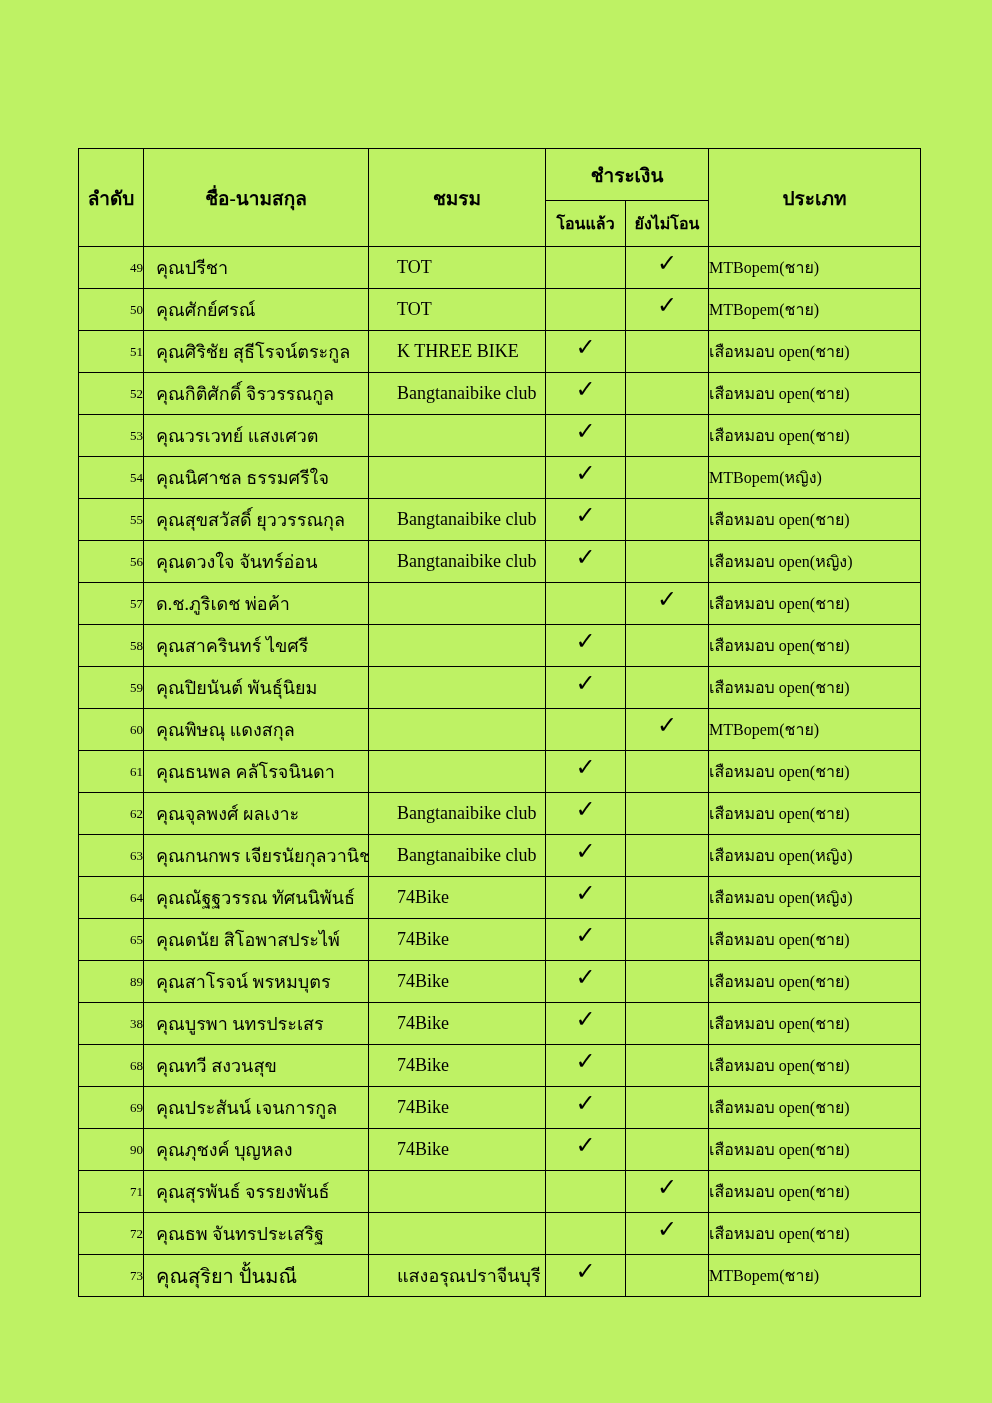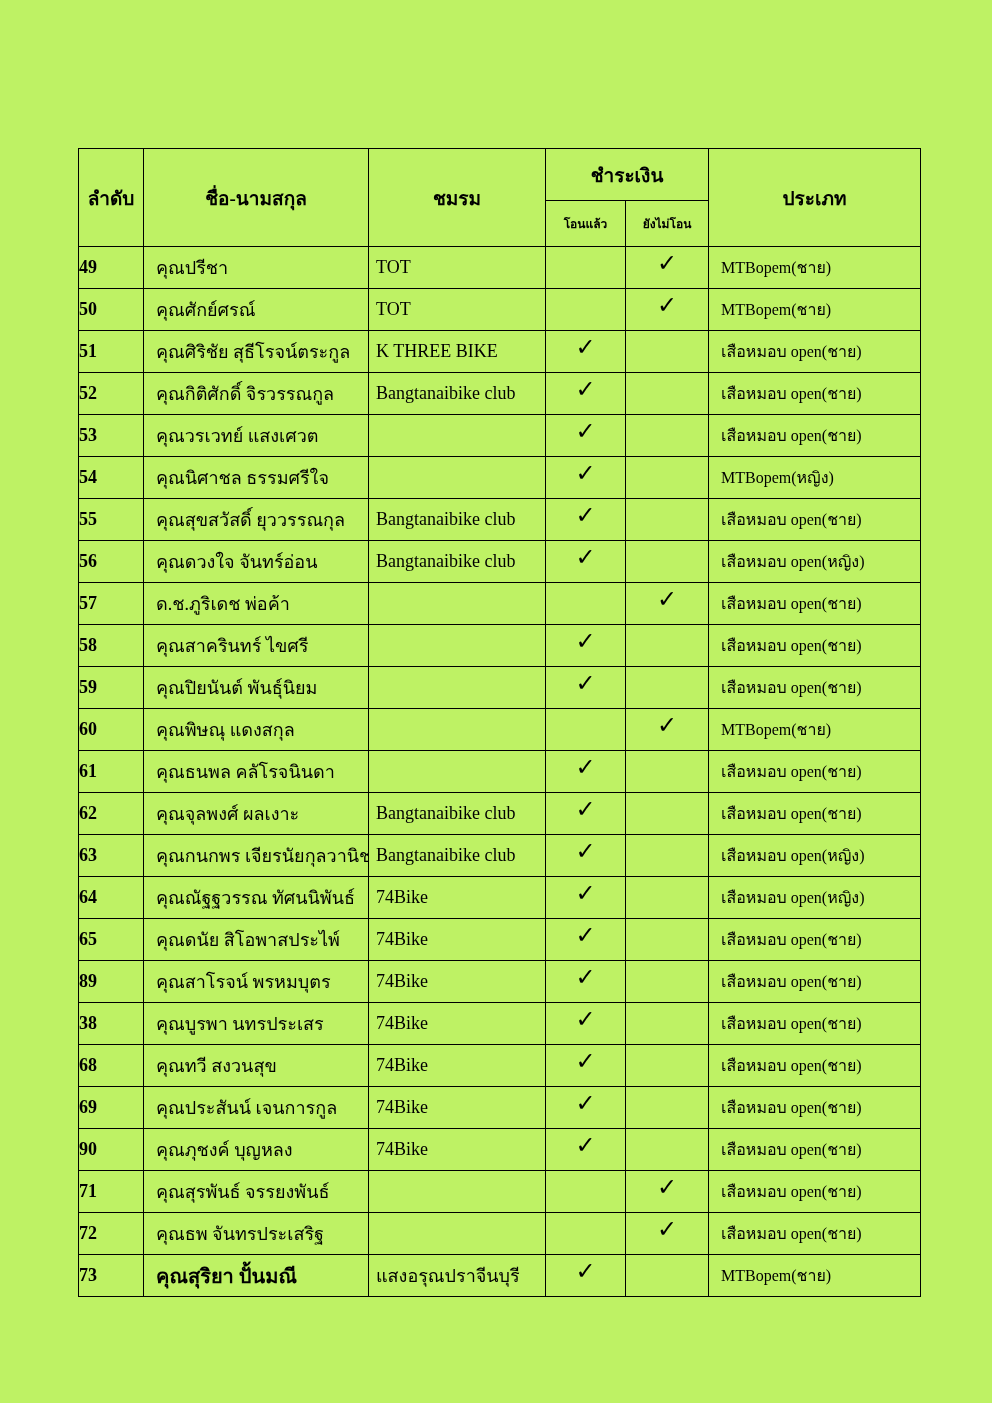--- a/index.html
+++ b/index.html
@@ -29,38 +29,38 @@
     vertical-align: middle;
     overflow: hidden;
     white-space: nowrap;
   }
   thead th {
     font-weight: bold;
     text-align: center;
     font-size: 19px;
   }
   tr.head-main th { height: 52px; }
-  tr.head-sub th { height: 46px; font-size: 12px; }
+  tr.head-sub th { height: 46px; font-size: 16px; }
   tbody td { height: 42px; font-size: 18px; }
-  .cell-no { text-align: left; font-size: 18px; font-weight: bold; }
+  .cell-no { text-align: right; font-size: 13px; }
   .cell-name { padding-left: 12px; }
-  .cell-name.bold { font-weight: bold; font-size: 20px; }
-  .cell-club { padding-left: 7px; }
+  .cell-name.bold { font-weight: normal; font-size: 20px; }
+  .cell-club { padding-left: 28px; }
   .cell-paid, .cell-unpaid {
     text-align: center;
     font-family: "DejaVu Sans", sans-serif;
     font-weight: bold;
     font-size: 24px;
     line-height: 1;
   }
   .cell-paid span, .cell-unpaid span {
     display: inline-block;
     transform: translateY(-5px);
   }
-  .cell-category { padding-left: 12px; font-size: 16px; }
+  .cell-category { font-size: 16px; }
 </style>
 </head>
 <body>
 
 <div class="page">
   <table class="reg">
     <colgroup>
       <col style="width:65px">
       <col style="width:225px">
       <col style="width:177px">

